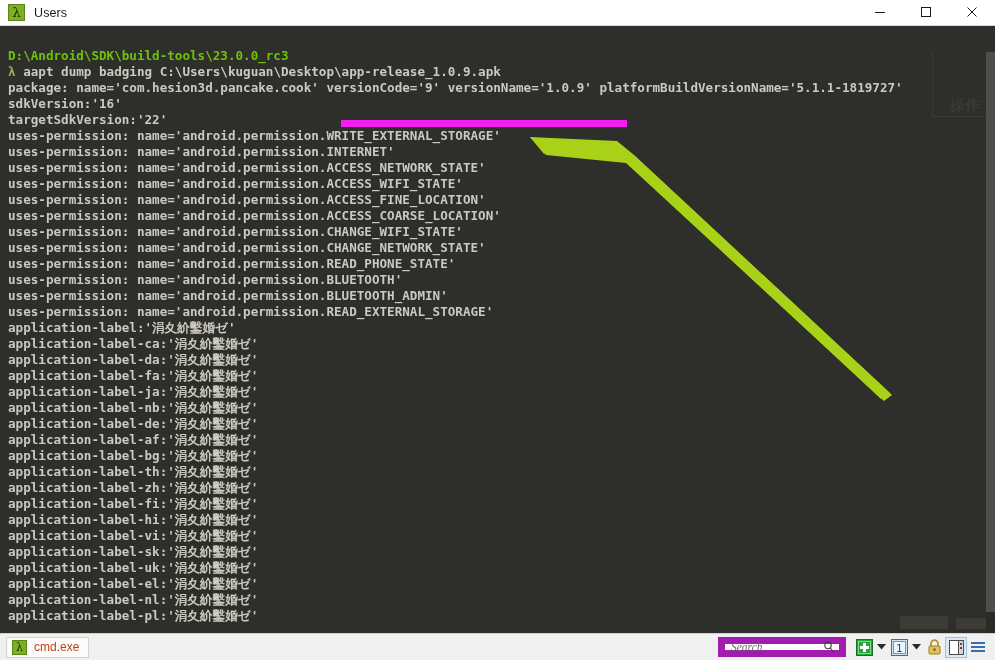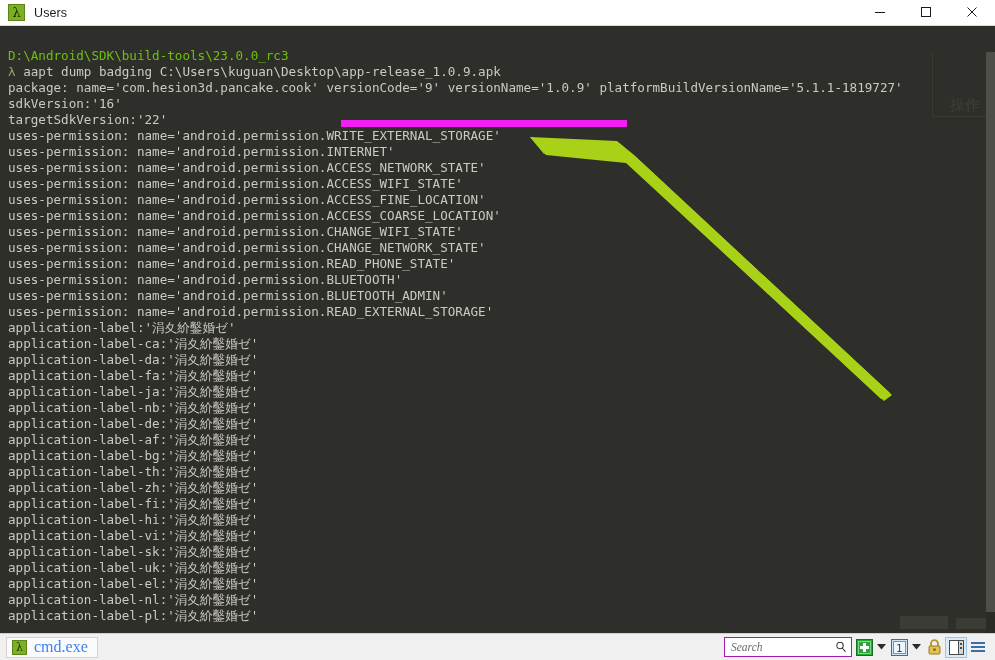--- a/index.html
+++ b/index.html
@@ -79,21 +79,21 @@
   .term-inner {
     position: absolute;
     left: 8px;
     top: 22px;
     right: 0;
     font-family: "DejaVu Sans Mono", "Liberation Mono", monospace;
     font-size: 12.6px;
     line-height: 16px;
     white-space: pre;
   }
-  .line { height: 16px; color: #ccc9c0; }
+  .line { height: 16px; color: #ccc9c0; font-weight: bold; }
   .c-path   { color: #6ec20a; }
   .c-prompt { color: #8faa5a; }
   .c-text   { color: #ccc9c0; }
   .c-cjk    { font-family: "DejaVu Sans", sans-serif; }
 
   
   .hl-magenta {
     position: absolute;
     left: 341px;
     top: 94px;
@@ -204,38 +204,38 @@
     box-sizing: border-box;
     display: flex;
     align-items: center;
     justify-content: center;
     color: #203000;
     font-family: "DejaVu Serif", serif;
     font-size: 11px;
     line-height: 1;
     margin-right: 7px;
   }
-  .tab-label { font-size: 16px; color: #3b82f6; font-family: Liberation Serif, serif; }
+  .tab-label { font-size: 12px; color: #c2410c; }
 
   .status-right {
     margin-left: auto;
     display: flex;
     align-items: center;
     padding-right: 6px;
   }
   .search-box {
     width: 128px;
     height: 20px;
     background: #ffffff;
-    border: 1px solid #a21caf;
+    border: 7px solid #a21caf;
     box-sizing: border-box;
     display: flex;
     align-items: center;
     padding: 0 4px 0 6px;
-    margin-right: 1px;
+    margin-right: 7px;
   }
   .search-placeholder {
     flex: 1;
     font-size: 11.5px;
     font-style: italic;
     color: #6b6b6b;
     font-family: "Liberation Serif", serif;
   }
   .sb-btn {
     width: 22px;

